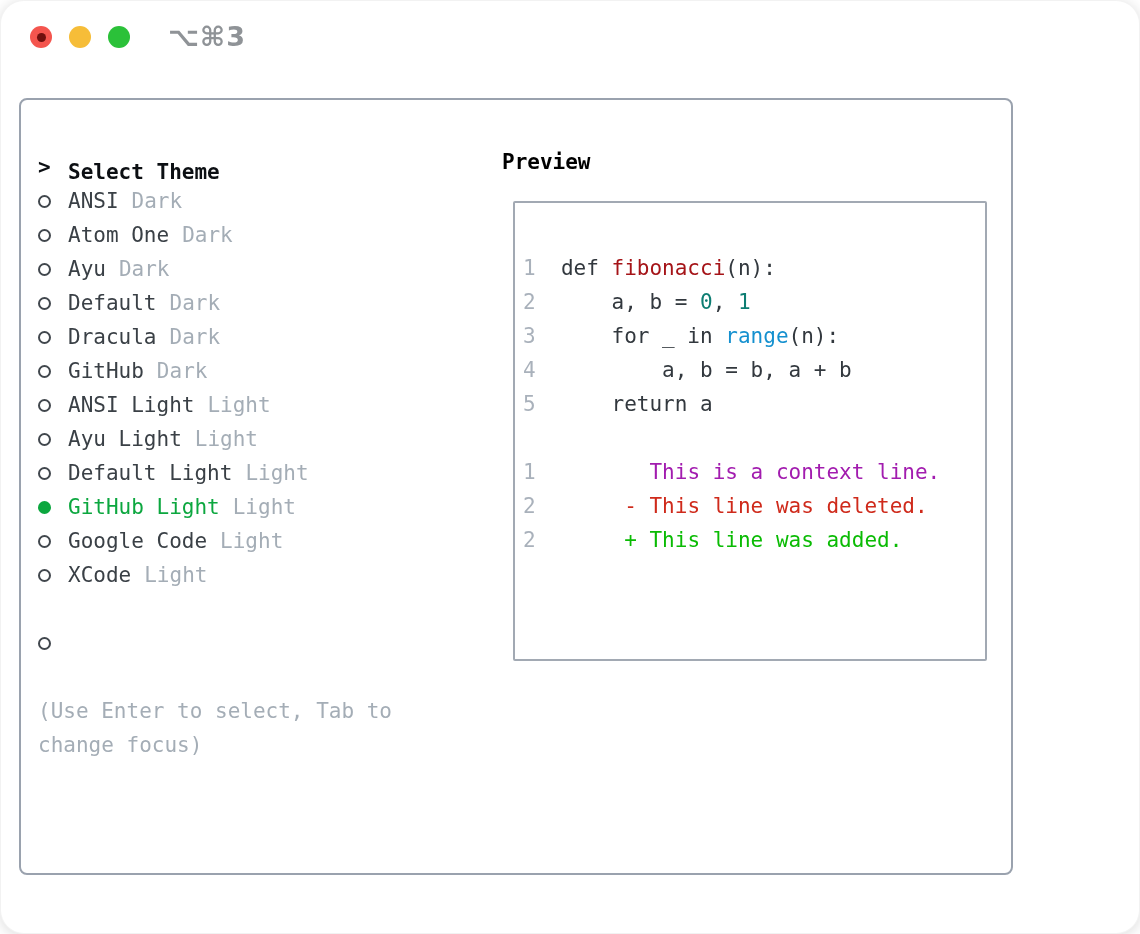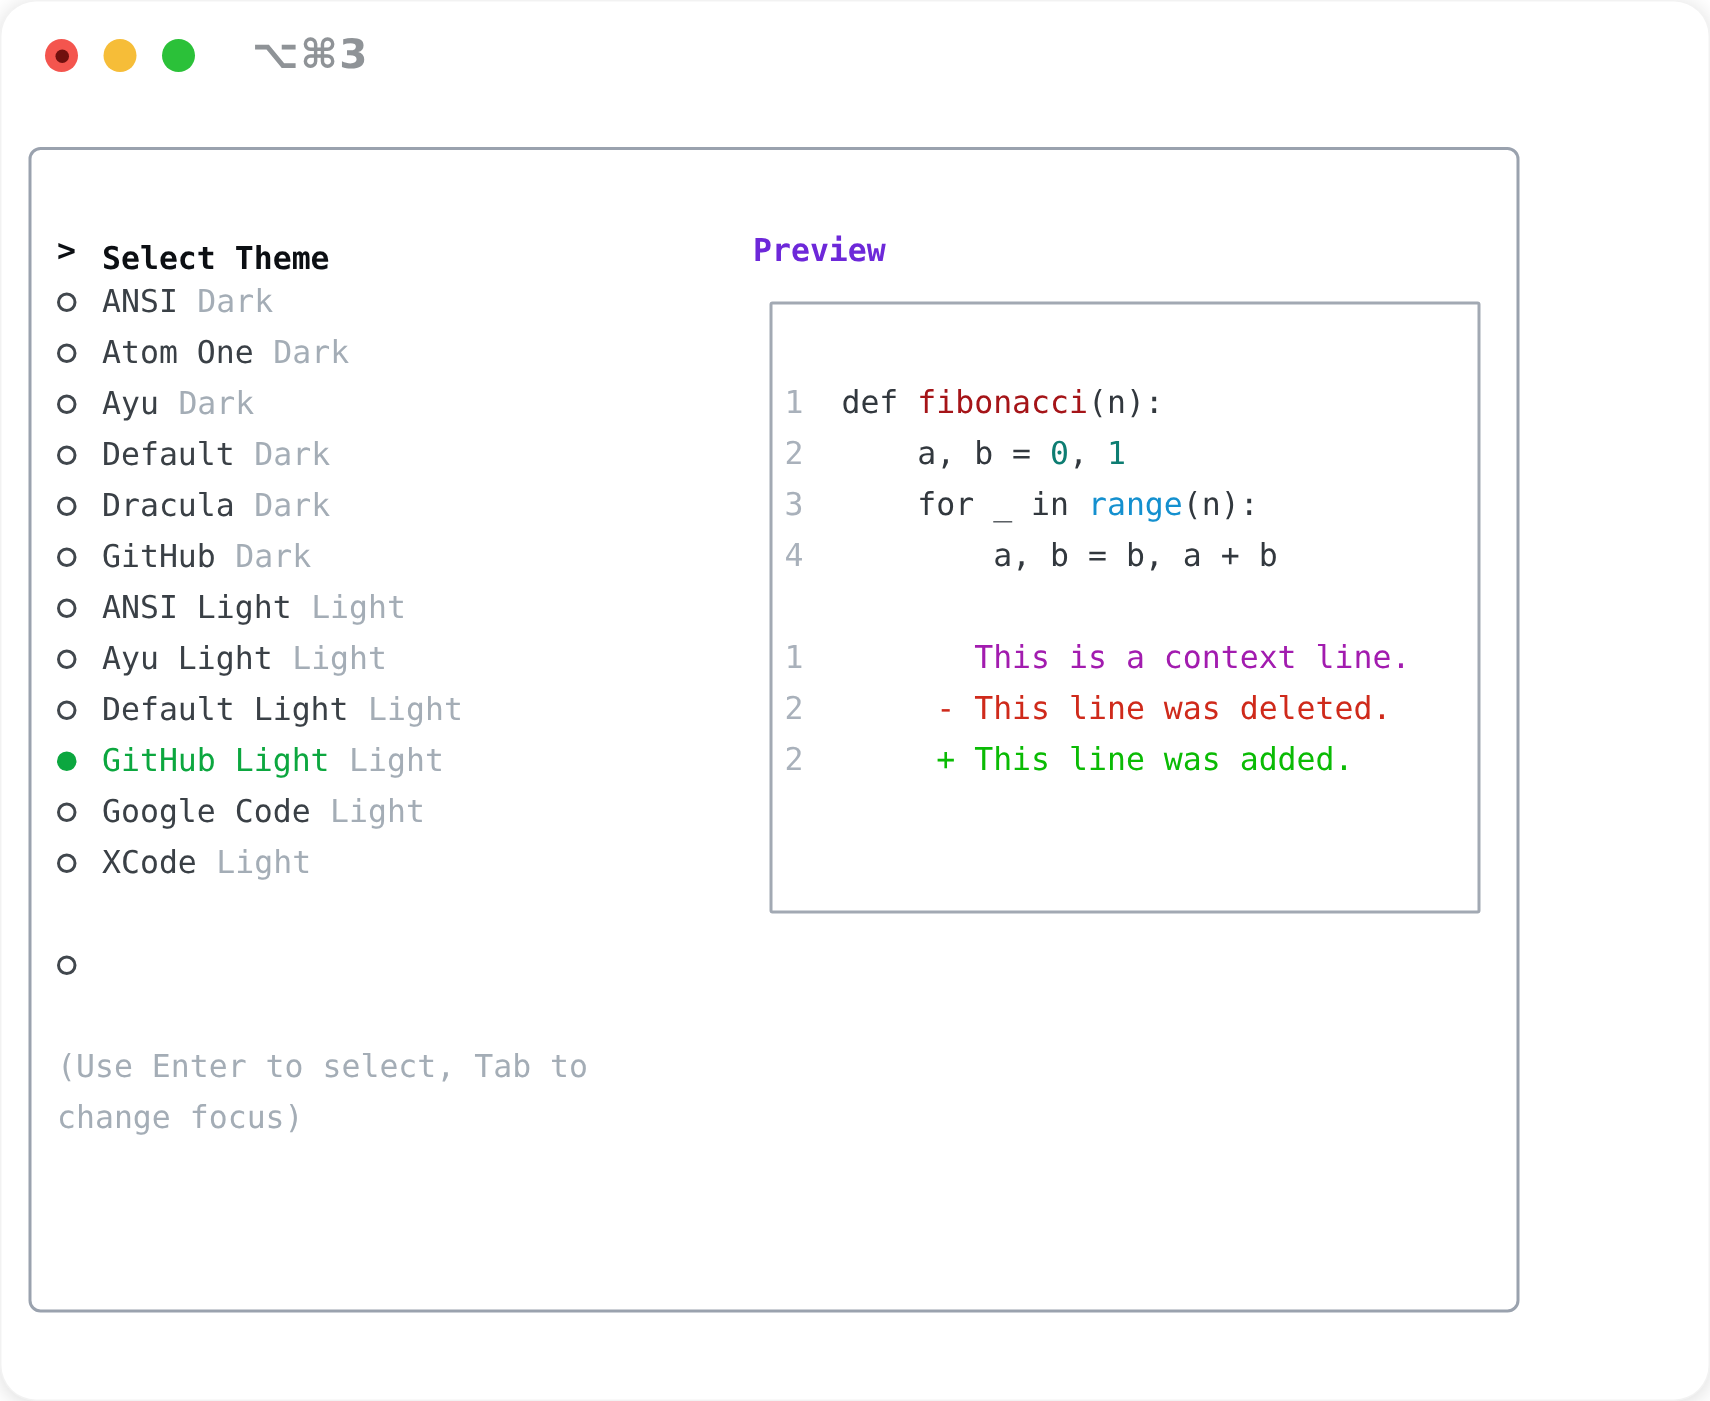--- a/index.html
+++ b/index.html
@@ -96,27 +96,27 @@
     font-size: 21px;
     line-height: 34px;
     color: #a4adb6;
     width: 430px;
     white-space: normal;
   }
 
   
   .preview-label-row {
     height: 34px;
-    display: flex; align-items: center;
-    font-size: 21px; font-weight: bold; color: #6d28d9;
+    display: flex; align-items: flex-start;
+    font-size: 21px; font-weight: bold; color: #000000;
   }
   .preview-box {
     margin-top: 17px;
     margin-left: 11px;
-    width: 474px; height: 408px;
+    width: 474px; height: 460px;
     border: 2px solid #a2a9b3;
     border-radius: 2px;
     padding: 48px 0 0 8px;
     background: #ffffff;
   }
   .code-line {
     height: 34px;
     white-space: pre;
     font-size: 21px;
     line-height: 34px;
@@ -231,20 +231,21 @@
 
     <div class="right-col">
       <div class="preview-label-row">
         <span>Preview</span>
       </div>
       <div class="preview-box" id="preview-box">
           <div class="code-line"><span class="seg ln">1</span><span class="seg plain">  def </span><span class="seg func">fibonacci</span><span class="seg plain">(n):</span></div>
           <div class="code-line"><span class="seg ln">2</span><span class="seg plain">      a, b = </span><span class="seg lit">0</span><span class="seg plain">, </span><span class="seg lit">1</span></div>
           <div class="code-line"><span class="seg ln">3</span><span class="seg plain">      for _ in </span><span class="seg builtin">range</span><span class="seg plain">(n):</span></div>
           <div class="code-line"><span class="seg ln">4</span><span class="seg plain">          a, b = b, a + b</span></div>
+          <div class="code-line"><span class="seg ln">5</span><span class="seg plain">      return a</span></div>
           <div class="code-line"></div>
           <div class="code-line"><span class="seg ln">1</span><span class="seg plain">         </span><span class="seg context">This is a context line.</span></div>
           <div class="code-line"><span class="seg ln">2</span><span class="seg plain">       </span><span class="seg del">- This line was deleted.</span></div>
           <div class="code-line"><span class="seg ln">2</span><span class="seg plain">       </span><span class="seg add">+ This line was added.</span></div>
         </div>
     </div>
 
   </div>
 </div>
 

